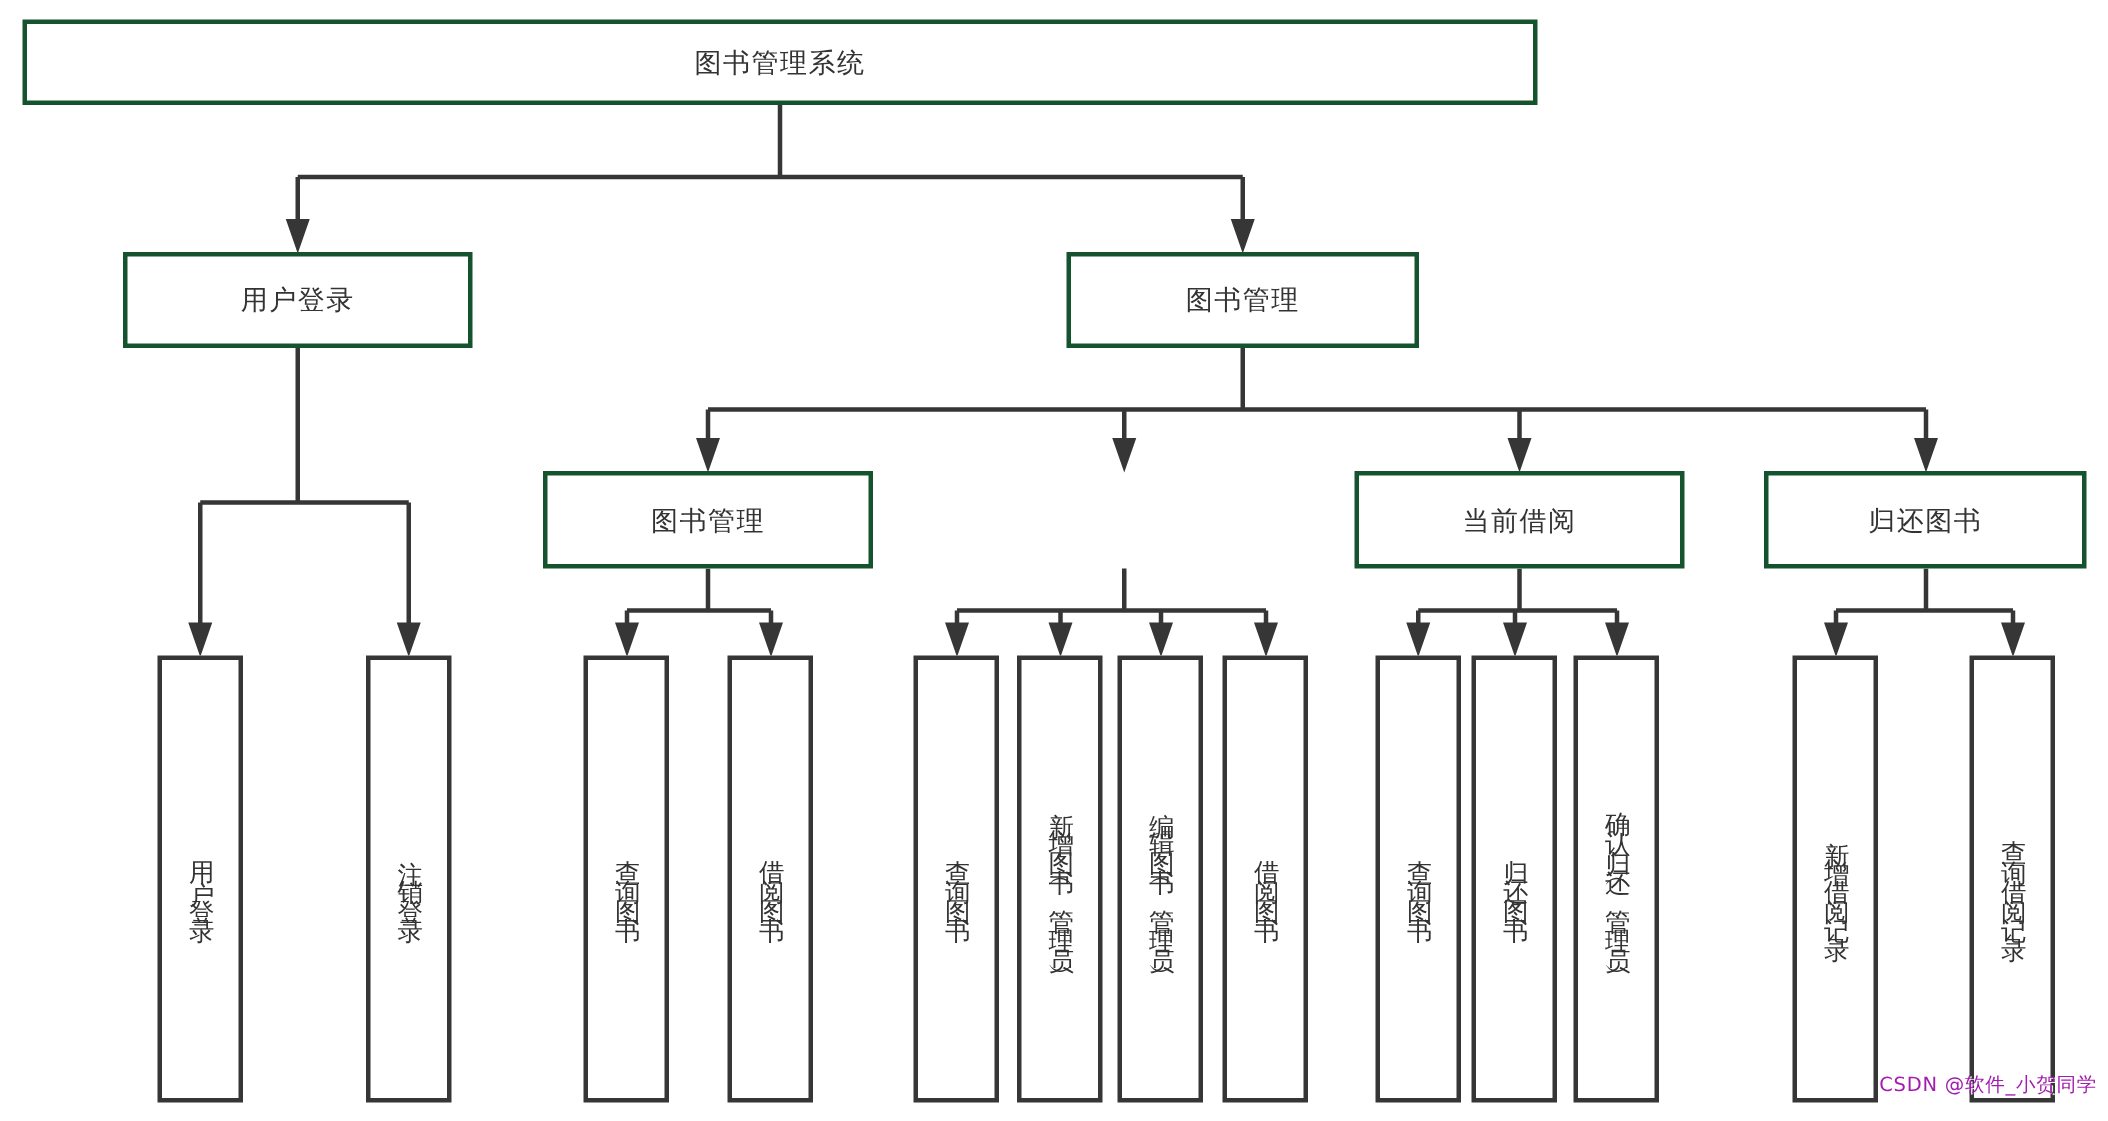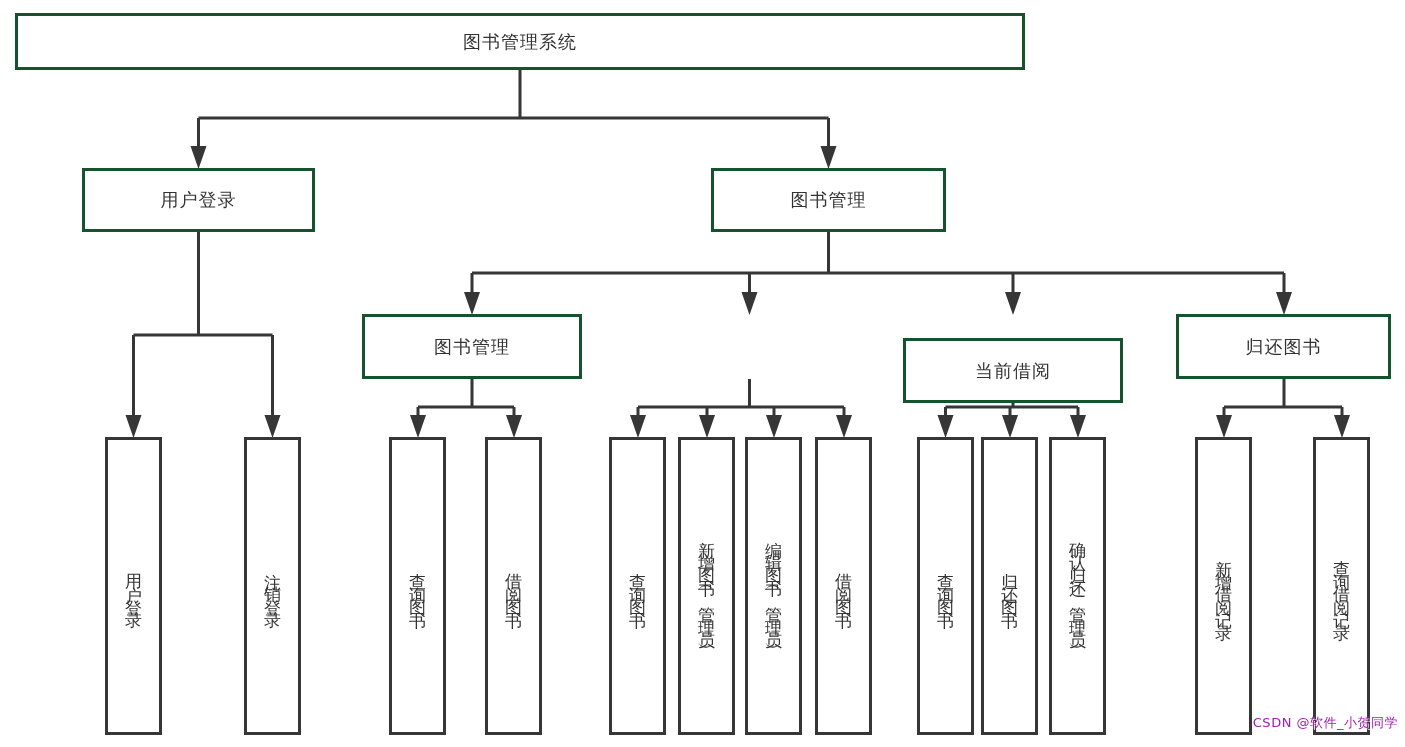--- a/index.html
+++ b/index.html
@@ -93,21 +93,21 @@
   <div class="hbox" style="left:82px; top:168px; width:233px; height:64px;">
     <span>用户登录</span>
   </div>
   <div class="hbox" style="left:711px; top:168px; width:235px; height:64px;">
     <span>图书管理</span>
   </div>
 
   <div class="hbox" style="left:362px; top:314px; width:220px; height:65px;">
     <span>图书管理</span>
   </div>
-  <div class="hbox" style="left:903px; top:314px; width:220px; height:65px;margin-top:24px;">
+  <div class="hbox" style="left:903px; top:314px; width:220px; height:65px;">
     <span>当前借阅</span>
   </div>
   <div class="hbox" style="left:1176px; top:314px; width:215px; height:65px;">
     <span>归还图书</span>
   </div>
 
   <div class="vbox" style="left:105px;">
     <span class="vlabel">用户登录</span>
   </div>
   <div class="vbox" style="left:244px;">

